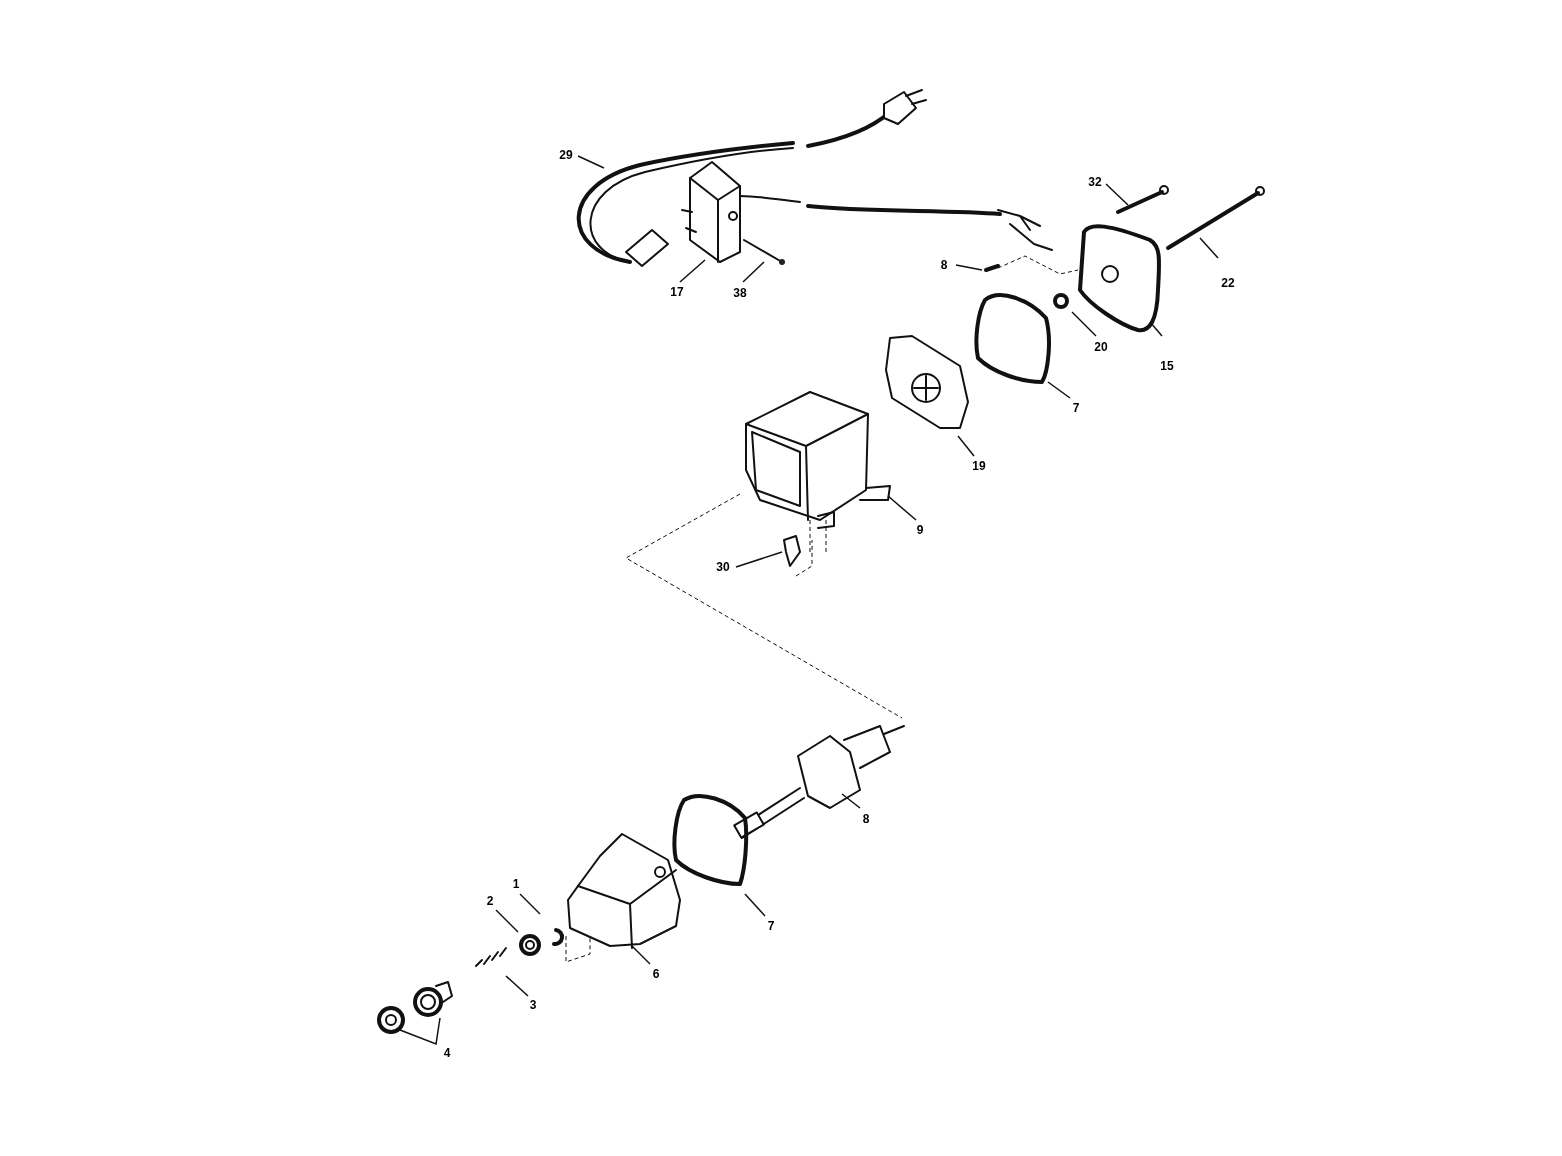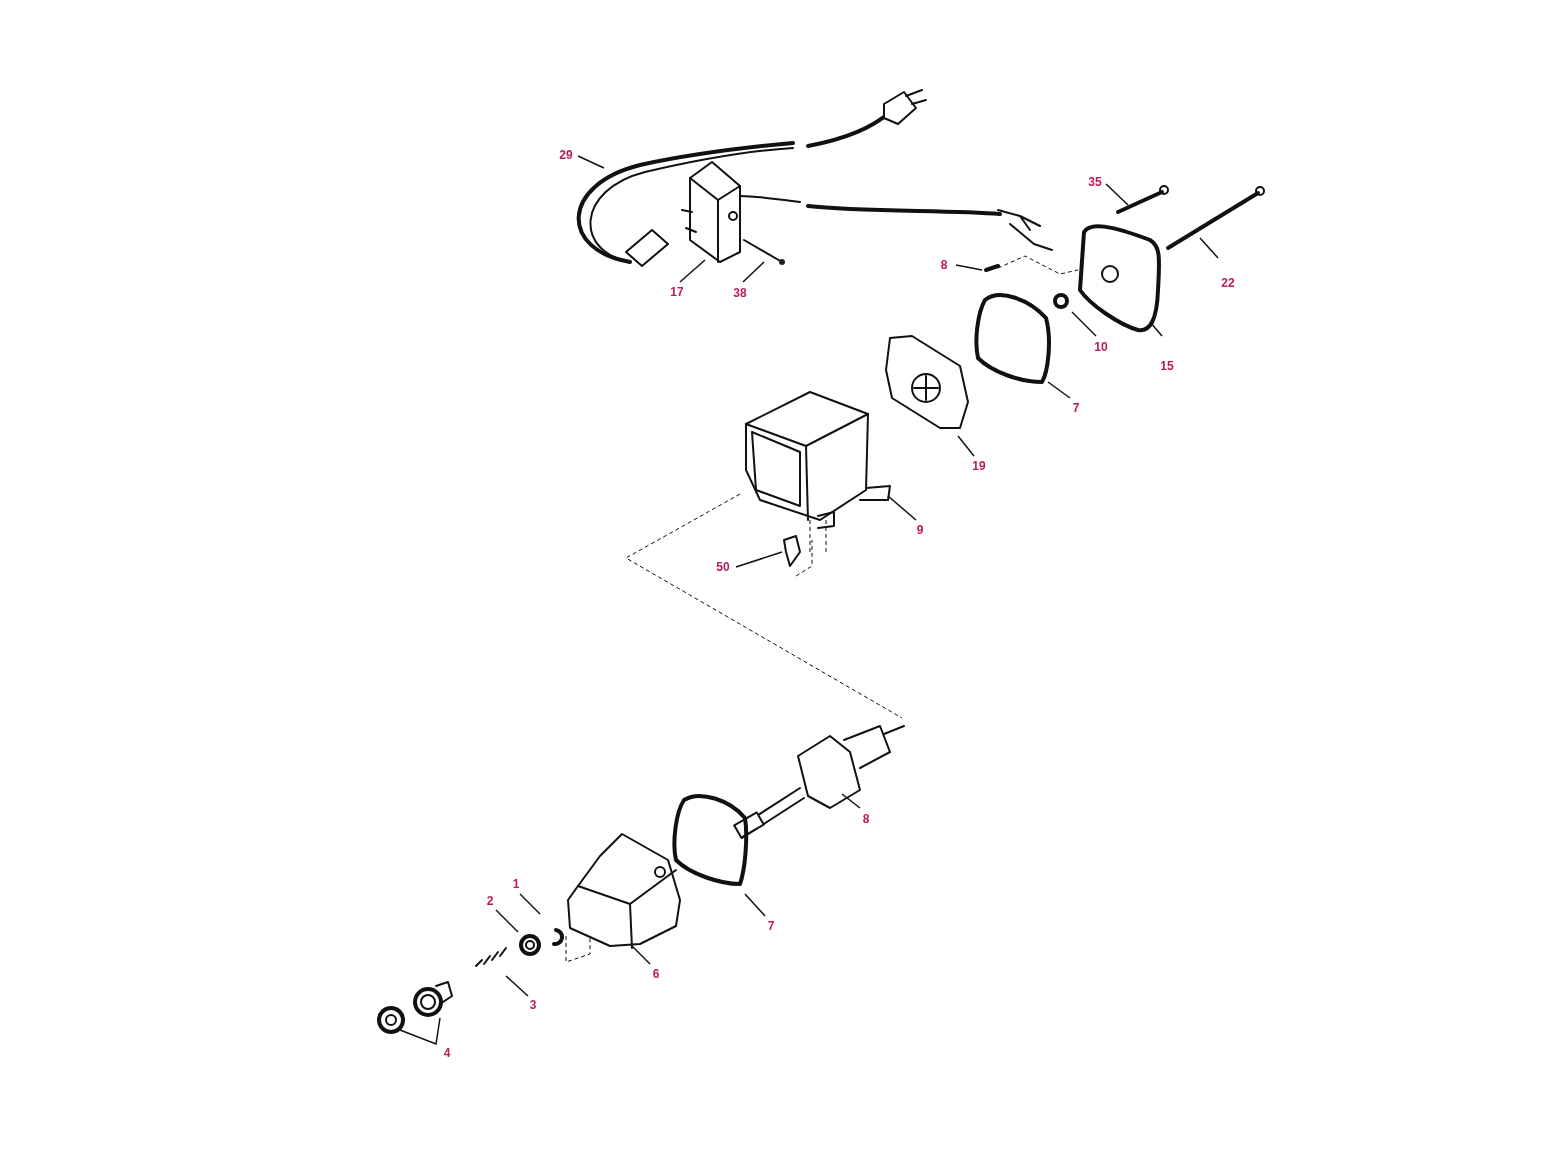--- a/index.html
+++ b/index.html
@@ -1,20 +1,20 @@
 <!DOCTYPE html>
 <html><head>
 <meta charset="utf-8">
 <style>
   html, body { margin: 0; padding: 0; background: #ffffff; }
   body { width: 1562px; height: 1156px; position: relative; overflow: hidden;
          font-family: "Liberation Sans", sans-serif; }
   svg#diagram { position: absolute; left: 0; top: 0; }
   .callout { position: absolute; font-family: "Liberation Sans", sans-serif;
-             font-weight: bold; font-size: 12px; color: #be185d; line-height: 1;
+             font-weight: bold; font-size: 12px; color: #000000; line-height: 1;
              transform: translate(-50%, -50%); white-space: nowrap; }
   .part { fill: none; stroke: #111; stroke-width: 2; stroke-linejoin: round; stroke-linecap: round; }
   .thick { stroke-width: 4; }
   .fillw { fill: #fff; }
   .filld { fill: #222; }
   .leader { stroke: #111; stroke-width: 1.5; fill: none; }
   .dash { stroke: #111; stroke-width: 1; stroke-dasharray: 4 3; fill: none; }
 </style>
 </head>
 <body>
@@ -122,28 +122,28 @@
     <line class="leader" x1="496" y1="910" x2="518" y2="932"></line>
     <line class="leader" x1="650" y1="964" x2="632" y2="946"></line>
     <line class="leader" x1="528" y1="996" x2="506" y2="976"></line>
     <polyline class="leader" points="400,1030 436,1044 440,1018"></polyline>
   </g>
 </svg>
 
 <div class="callout" style="left:566px;top:155px">29</div>
 <div class="callout" style="left:677px;top:292px">17</div>
 <div class="callout" style="left:740px;top:293px">38</div>
-<div class="callout" style="left:1095px;top:182px">35</div>
+<div class="callout" style="left:1095px;top:182px">32</div>
 <div class="callout" style="left:1228px;top:283px">22</div>
 <div class="callout" style="left:944px;top:265px">8</div>
-<div class="callout" style="left:1101px;top:347px">10</div>
+<div class="callout" style="left:1101px;top:347px">20</div>
 <div class="callout" style="left:1167px;top:366px">15</div>
 <div class="callout" style="left:1076px;top:408px">7</div>
 <div class="callout" style="left:979px;top:466px">19</div>
 <div class="callout" style="left:920px;top:530px">9</div>
-<div class="callout" style="left:723px;top:567px">50</div>
+<div class="callout" style="left:723px;top:567px">30</div>
 <div class="callout" style="left:866px;top:819px">8</div>
 <div class="callout" style="left:771px;top:926px">7</div>
 <div class="callout" style="left:516px;top:884px">1</div>
 <div class="callout" style="left:490px;top:901px">2</div>
 <div class="callout" style="left:656px;top:974px">6</div>
 <div class="callout" style="left:533px;top:1005px">3</div>
 <div class="callout" style="left:447px;top:1053px">4</div>
 
 </body></html>

